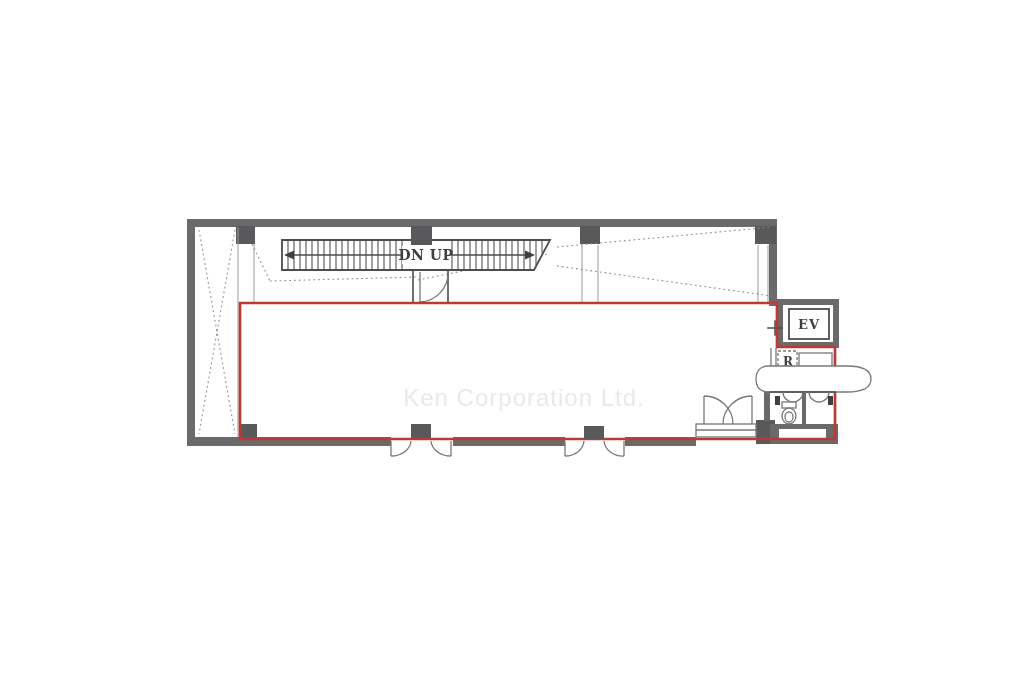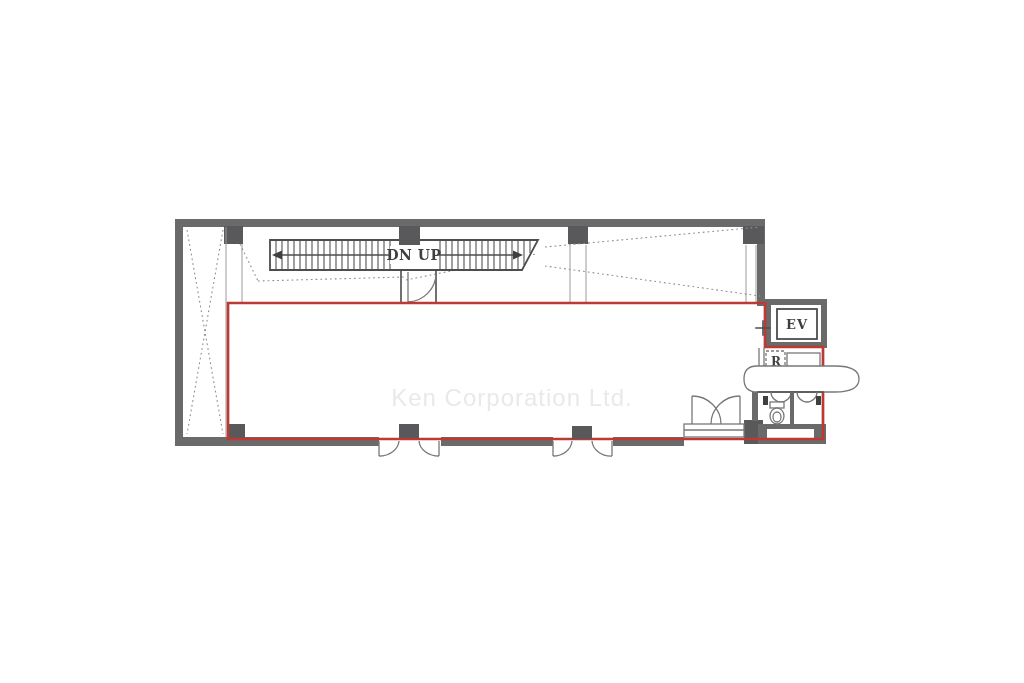--- a/index.html
+++ b/index.html
@@ -1,17 +1,17 @@
 <!DOCTYPE html>
 <html style="--c-background: #ffffff; --c-wall: #6a6a6a; --c-column: #59595b; --c-line: #4d4d4d; --c-fixture: #787878; --c-dotted: #909090; --c-lease_outline: #bb3a33; --c-watermark_text: #e9e9e9;"><head>
 <meta charset="utf-8">
 <style>
   html,body{margin:0;padding:0;background:#fff;}
   #canvas{position:relative;width:1000px;height:683px;background:var(--c-background,#ffffff);overflow:hidden;
-          font-family:"Liberation Sans",sans-serif;}
+          font-family:"Liberation Sans",sans-serif;margin-left:12px;}
   svg{position:absolute;left:0;top:0;}
   .wall{fill:var(--c-wall,#6a6a6a);}
   .col{fill:var(--c-column,#59595b);}
   .ln{stroke:var(--c-line,#4d4d4d);fill:none;stroke-width:1.6;stroke-linecap:square;}
   .lnf{stroke:var(--c-line,#4d4d4d);fill:#ffffff;stroke-width:1.8;}
   .tread{stroke:var(--c-line,#4d4d4d);fill:none;stroke-width:1.05;}
   .fx{stroke:var(--c-fixture,#787878);fill:none;stroke-width:1.3;}
   .fxw{stroke:var(--c-fixture,#787878);fill:#ffffff;stroke-width:1.3;}
   .dot{stroke:var(--c-dotted,#909090);fill:none;stroke-width:1.1;stroke-dasharray:1.8 3;}
   .mull{stroke:#9a9a9a;fill:none;stroke-width:1;}

